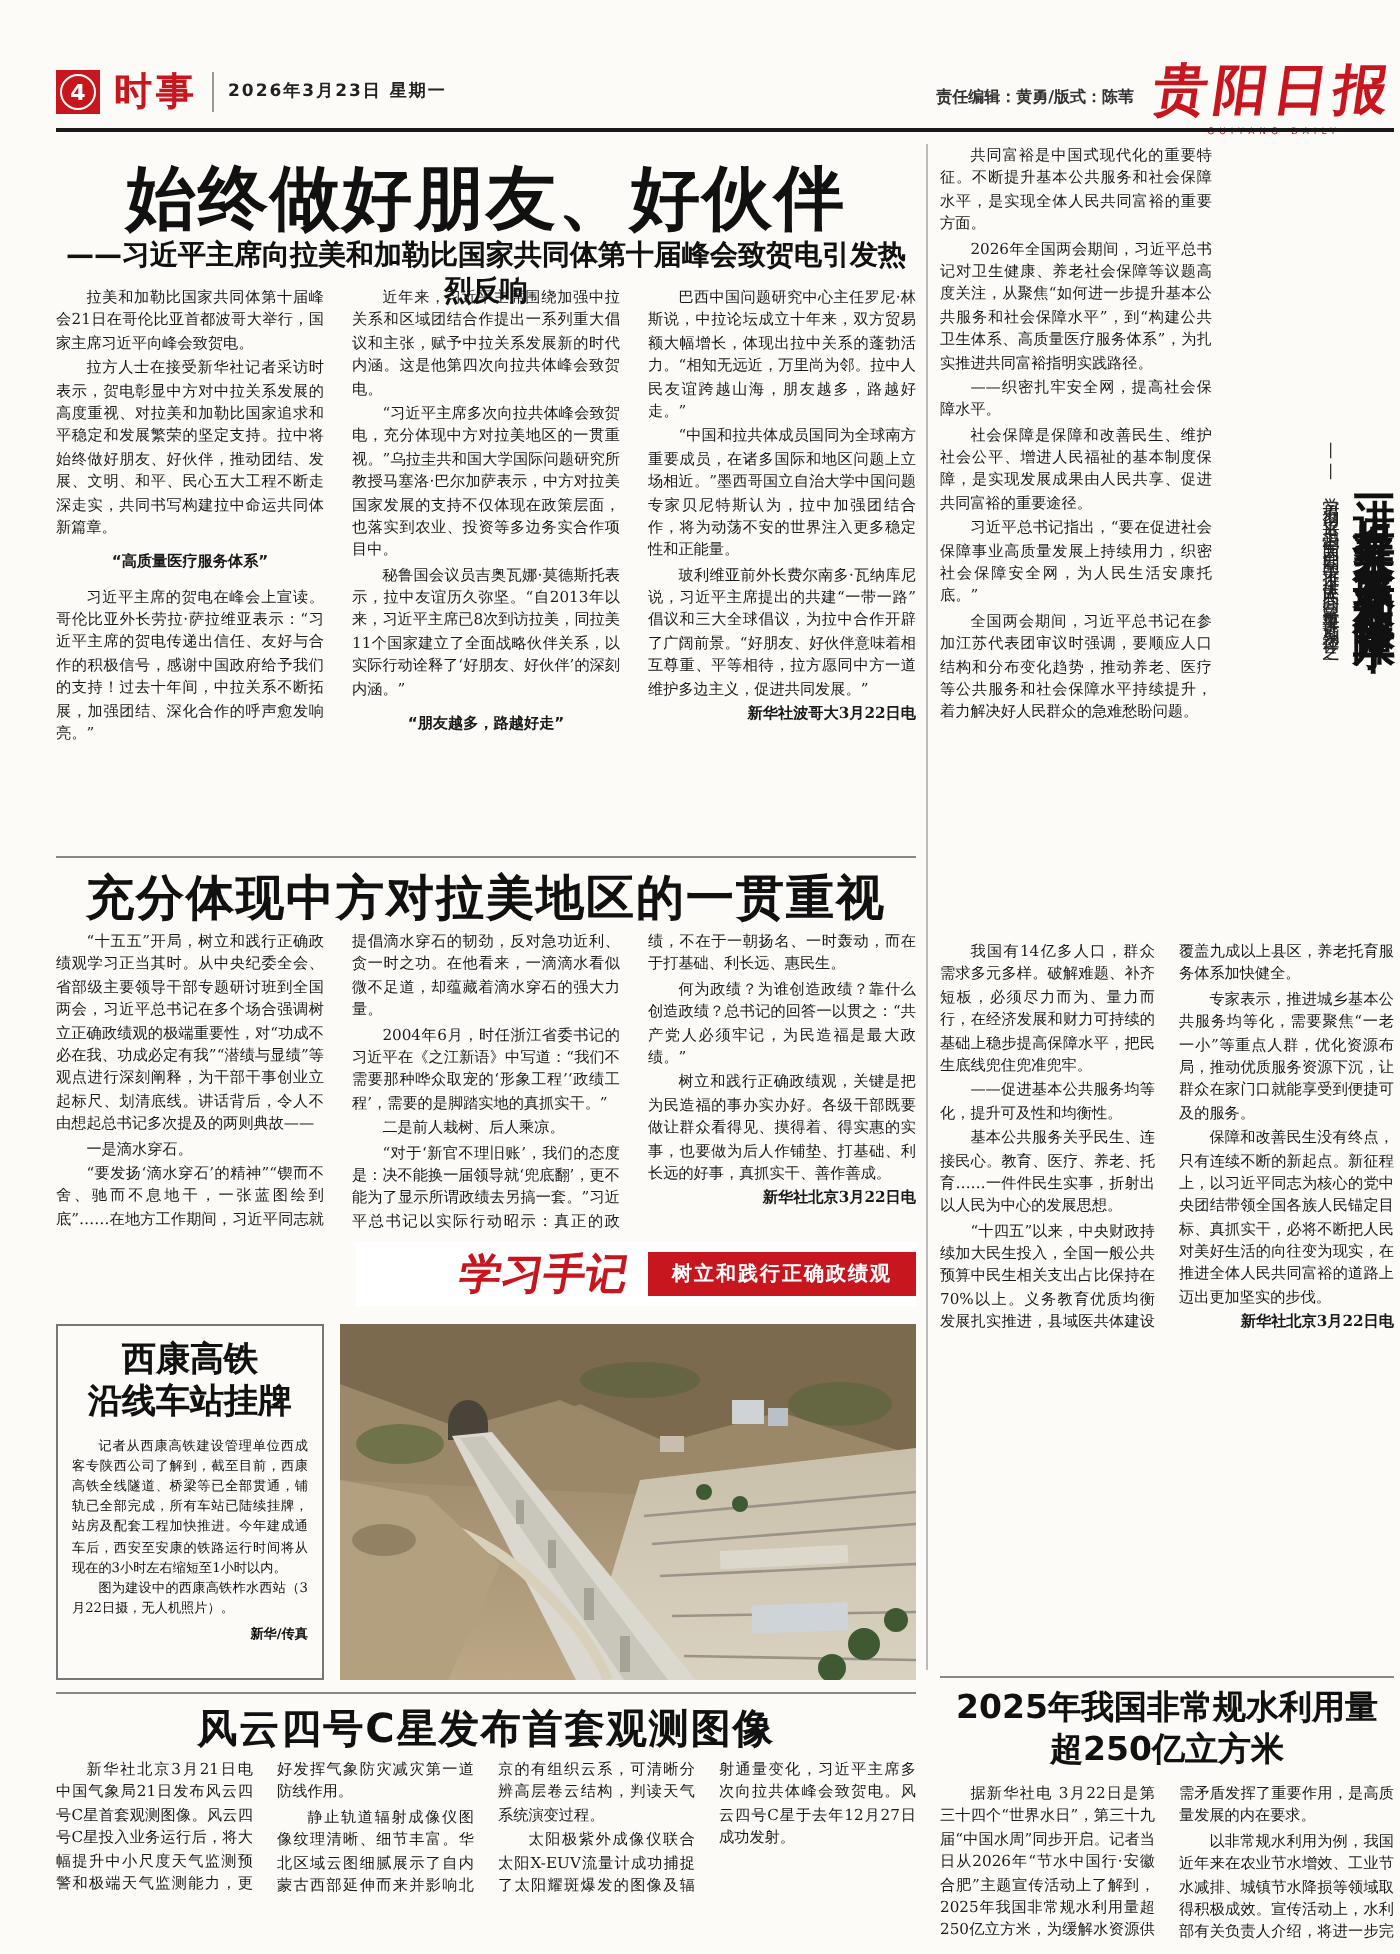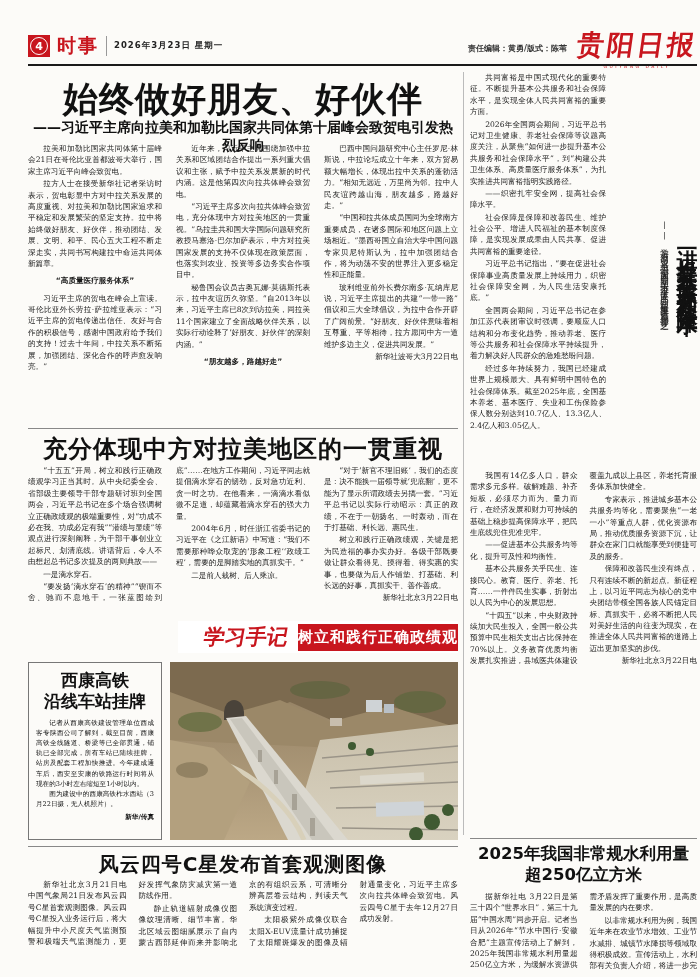--- a/index.html
+++ b/index.html
@@ -15,35 +15,35 @@
   .hdr-right{position:absolute;right:0;top:-6px;display:flex;align-items:center;gap:10px;}
   .editor-line{font-size:8px;color:#333;font-weight:bold;}
   .masthead{display:flex;flex-direction:column;align-items:center;}
   .masthead-name{color:#c8161e;font-size:27px;font-weight:900;transform:skewX(-8deg);letter-spacing:3px;font-family:"DejaVu Serif",serif;}
   .masthead-sub{color:#c8161e;font-size:4.5px;letter-spacing:2.5px;margin-top:1px;}
   .hdr-rule{position:absolute;left:28px;top:64px;width:669px;height:2px;background:#1a1a1a;}
   
   .body-text{font-size:7.6px;line-height:1.5;text-align:justify;color:#1a1a1a;font-family:"DejaVu Serif","Liberation Serif",serif;overflow:hidden;}
   .body-text p{margin:0 0 1px 0;text-indent:2em;}
   .body-text p.subhead{text-align:center;font-weight:bold;text-indent:0;margin:6px 0;font-family:"DejaVu Sans",sans-serif;}
-  .body-text p.dateline{text-align:right;text-indent:0;font-weight:normal;}
+  .body-text p.dateline{text-align:right;text-indent:0;font-weight:bold;}
   .cols3{column-count:3;column-gap:14px;}
   .cols4{column-count:4;column-gap:12px;}
   .cols2{column-count:2;column-gap:12px;}
   
   #lead-title{position:absolute;left:28px;top:76px;width:430px;text-align:center;font-size:35px;font-weight:900;letter-spacing:1px;}
   #lead-subtitle{position:absolute;left:28px;top:119px;width:430px;text-align:center;font-size:14px;font-weight:bold;}
   #lead-body{position:absolute;left:28px;top:143px;width:430px;height:281px;}
   
   .mid-rule{position:absolute;left:28px;top:428px;width:430px;height:1px;background:#888;}
   #jixiao-title{position:absolute;left:28px;top:433px;width:430px;text-align:center;font-size:24px;font-weight:900;letter-spacing:1px;}
   #jixiao-body{position:absolute;left:28px;top:465px;width:430px;height:191px;}
   #study-badge{position:absolute;left:178px;top:621px;width:280px;height:32px;background:#fff;display:flex;align-items:center;gap:10px;justify-content:flex-end;}
   .badge-script{color:#c8161e;font-weight:900;font-size:21px;transform:skewX(-10deg);font-family:"DejaVu Serif",serif;}
-  .badge-box{background:#c8161e;color:#fff;font-size:15px;font-weight:bold;padding:4px 0;letter-spacing:1px;}
+  .badge-box{background:#c8161e;color:#fff;font-size:10px;font-weight:bold;padding:4px 12px;letter-spacing:1px;}
   
   #xikang-box{position:absolute;left:28px;top:662px;width:134px;height:178px;border:1px solid #777;box-sizing:border-box;padding:7px 7px 5px;}
   .xikang-title{text-align:center;font-size:17px;font-weight:900;line-height:1.25;margin-bottom:5px;}
   #xikang-text{font-size:6.6px;line-height:1.55;text-align:justify;font-family:"DejaVu Serif",serif;}
   #xikang-text p{margin:0;text-indent:2em;}
   .xikang-credit{text-align:right;font-size:6.6px;font-weight:bold;margin-top:4px;}
   #photo{position:absolute;left:170px;top:662px;width:288px;height:178px;overflow:hidden;}
   
   .bot-rule{position:absolute;left:28px;top:846px;width:430px;height:1px;background:#888;}
   #fengyun-title{position:absolute;left:28px;top:851px;width:430px;text-align:center;font-size:20px;font-weight:900;letter-spacing:1px;}
@@ -102,20 +102,21 @@
 
   <div class="mid-rule"></div>
   <div id="jixiao-title">充分体现中方对拉美地区的一贯重视</div>
   <div id="jixiao-body" class="body-text cols3">
       <p>“十五五”开局，树立和践行正确政绩观学习正当其时。从中央纪委全会、省部级主要领导干部专题研讨班到全国两会，习近平总书记在多个场合强调树立正确政绩观的极端重要性，对“功成不必在我、功成必定有我”“潜绩与显绩”等观点进行深刻阐释，为干部干事创业立起标尺、划清底线。讲话背后，令人不由想起总书记多次提及的两则典故——</p>
       <p>一是滴水穿石。</p>
       <p>“要发扬‘滴水穿石’的精神”“锲而不舍、驰而不息地干，一张蓝图绘到底”……在地方工作期间，习近平同志就提倡滴水穿石的韧劲，反对急功近利、贪一时之功。在他看来，一滴滴水看似微不足道，却蕴藏着滴水穿石的强大力量。</p>
       <p>2004年6月，时任浙江省委书记的习近平在《之江新语》中写道：“我们不需要那种哗众取宠的‘形象工程’‘政绩工程’，需要的是脚踏实地的真抓实干。”</p>
       <p>二是前人栽树、后人乘凉。</p>
       <p>“对于‘新官不理旧账’，我们的态度是：决不能换一届领导就‘兜底翻’，更不能为了显示所谓政绩去另搞一套。”习近平总书记以实际行动昭示：真正的政绩，不在于一朝扬名、一时轰动，而在于打基础、利长远、惠民生。</p>
+      <p>何为政绩？为谁创造政绩？靠什么创造政绩？总书记的回答一以贯之：“共产党人必须牢记，为民造福是最大政绩。”</p>
       <p>树立和践行正确政绩观，关键是把为民造福的事办实办好。各级干部既要做让群众看得见、摸得着、得实惠的实事，也要做为后人作铺垫、打基础、利长远的好事，真抓实干、善作善成。</p>
       <p class="dateline">新华社北京3月22日电</p>
     </div>
   <div id="study-badge">
     <span class="badge-script">学习手记</span>
     <span class="badge-box">树立和践行正确政绩观</span>
   </div>
 
   <div id="xikang-box">
     <div class="xikang-title">
@@ -194,21 +195,20 @@
     </div>
 
   <div class="vdivider"></div>
   <div id="policy-top-text" class="body-text">
       <p>共同富裕是中国式现代化的重要特征。不断提升基本公共服务和社会保障水平，是实现全体人民共同富裕的重要方面。</p>
       <p>2026年全国两会期间，习近平总书记对卫生健康、养老社会保障等议题高度关注，从聚焦“如何进一步提升基本公共服务和社会保障水平”，到“构建公共卫生体系、高质量医疗服务体系”，为扎实推进共同富裕指明实践路径。</p>
       <p>——织密扎牢安全网，提高社会保障水平。</p>
       <p>社会保障是保障和改善民生、维护社会公平、增进人民福祉的基本制度保障，是实现发展成果由人民共享、促进共同富裕的重要途径。</p>
       <p>习近平总书记指出，“要在促进社会保障事业高质量发展上持续用力，织密社会保障安全网，为人民生活安康托底。”</p>
       <p>全国两会期间，习近平总书记在参加江苏代表团审议时强调，要顺应人口结构和分布变化趋势，推动养老、医疗等公共服务和社会保障水平持续提升，着力解决好人民群众的急难愁盼问题。</p>
-      <p>经过多年持续努力，我国已经建成世界上规模最大、具有鲜明中国特色的社会保障体系。截至2025年底，全国基本养老、基本医疗、失业和工伤保险参保人数分别达到10.7亿人、13.3亿人、2.4亿人和3.05亿人。</p>
     </div>
   <div id="policy-title-block">
     <div class="policy-title">进一步提升基本公共服务和社会保障水平</div>
     <div class="policy-subtitle">——学习贯彻习近平总书记全国两会期间关于推进全体人民共同富裕重要讲话系列述评之三</div>
   </div>
   <div id="policy-bottom-text" class="body-text cols2">
       <p>我国有14亿多人口，群众需求多元多样。破解难题、补齐短板，必须尽力而为、量力而行，在经济发展和财力可持续的基础上稳步提高保障水平，把民生底线兜住兜准兜牢。</p>
       <p>——促进基本公共服务均等化，提升可及性和均衡性。</p>
       <p>基本公共服务关乎民生、连接民心。教育、医疗、养老、托育……一件件民生实事，折射出以人民为中心的发展思想。</p>
       <p>“十四五”以来，中央财政持续加大民生投入，全国一般公共预算中民生相关支出占比保持在70%以上。义务教育优质均衡发展扎实推进，县域医共体建设覆盖九成以上县区，养老托育服务体系加快健全。</p>

